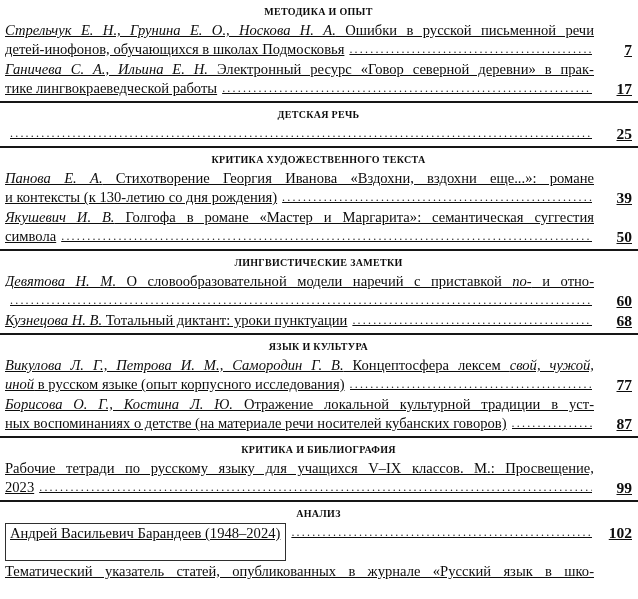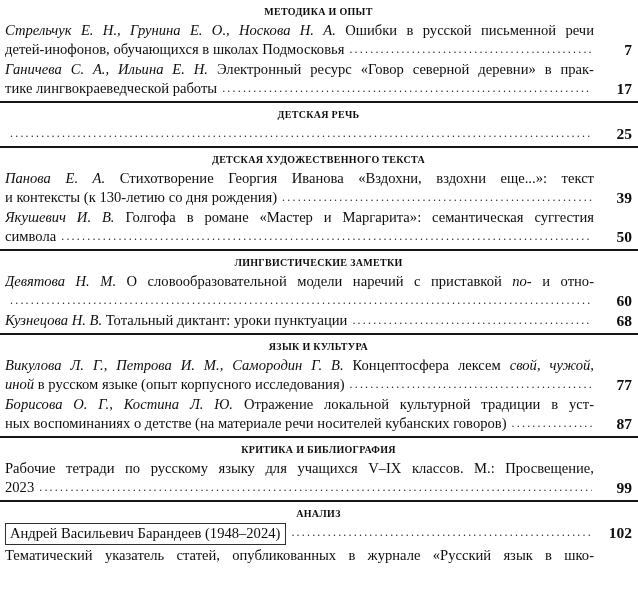--- a/index.html
+++ b/index.html
@@ -19,21 +19,21 @@
     font-size: 10px;
     line-height: 19px;
     letter-spacing: 0.3px;
     white-space: nowrap;
   }
   .rule {
     height: 0;
     border-top: 2px solid #161616;
     margin: 3px -6px 2px -5px;
   }
-  .entry { margin-bottom: 1px; }
+  .entry { margin-bottom: 1px; text-decoration: underline; }
   .line {
     font-size: 14.6px;
     line-height: 19px;
   }
   .mid {
     text-align: justify;
     text-align-last: justify;
     margin-right: 38px;
     overflow: hidden;
   }
@@ -56,21 +56,21 @@
   .pg {
     flex: 0 0 auto;
     min-width: 32px;
     text-align: right;
     font-weight: 700;
     font-size: 15.5px;
     white-space: nowrap;
   }
   .boxed {
     border: 1.4px solid #2f2f2f;
-    padding: 0 5px 1px 4px;
+    padding: 0 5px 17px 4px;
   }
 </style>
 </head>
 <body>
 
 <main>
   <div id="toc">
       <div class="heading">МЕТОДИКА И ОПЫТ</div>
       <div class="entry">
         <div class="line mid"><span class="it">Стрельчук Е. Н., Грунина Е. О., Носкова Н. А.</span><span> Ошибки в русской письменной речи</span></div>
@@ -90,23 +90,23 @@
       </div>
       <div class="rule"></div>
       <div class="heading">ДЕТСКАЯ РЕЧЬ</div>
       <div class="entry">
         <div class="line last">
           <span class="dots">............................................................................................................................................................................................................................</span>
           <span class="pg">25</span>
         </div>
       </div>
       <div class="rule"></div>
-      <div class="heading">ДЕТСКАЯ ХУДОЖЕСТВЕННОГО ТЕКСТА</div>
+      <div class="heading">КРИТИКА ХУДОЖЕСТВЕННОГО ТЕКСТА</div>
       <div class="entry">
-        <div class="line mid"><span class="it">Панова Е. А.</span><span> Стихотворение Георгия Иванова «Вздохни, вздохни еще...»: текст</span></div>
+        <div class="line mid"><span class="it">Панова Е. А.</span><span> Стихотворение Георгия Иванова «Вздохни, вздохни еще...»: романе</span></div>
         <div class="line last">
           <span class="lt"><span>и контексты (к 130-летию со дня рождения)</span></span>
           <span class="dots">............................................................................................................................................................................................................................</span>
           <span class="pg">39</span>
         </div>
       </div>
       <div class="entry">
         <div class="line mid"><span class="it">Якушевич И. В.</span><span> Голгофа в романе «Мастер и Маргарита»: семантическая суггестия</span></div>
         <div class="line last">
           <span class="lt"><span>символа</span></span>

